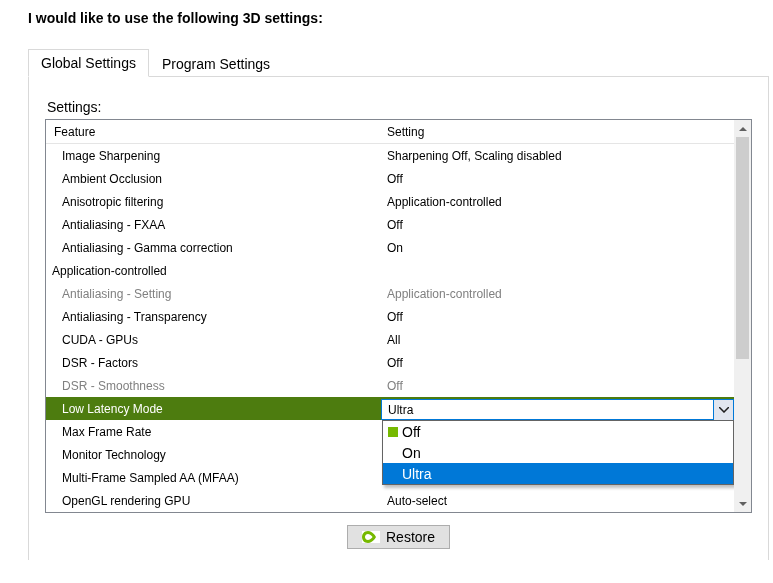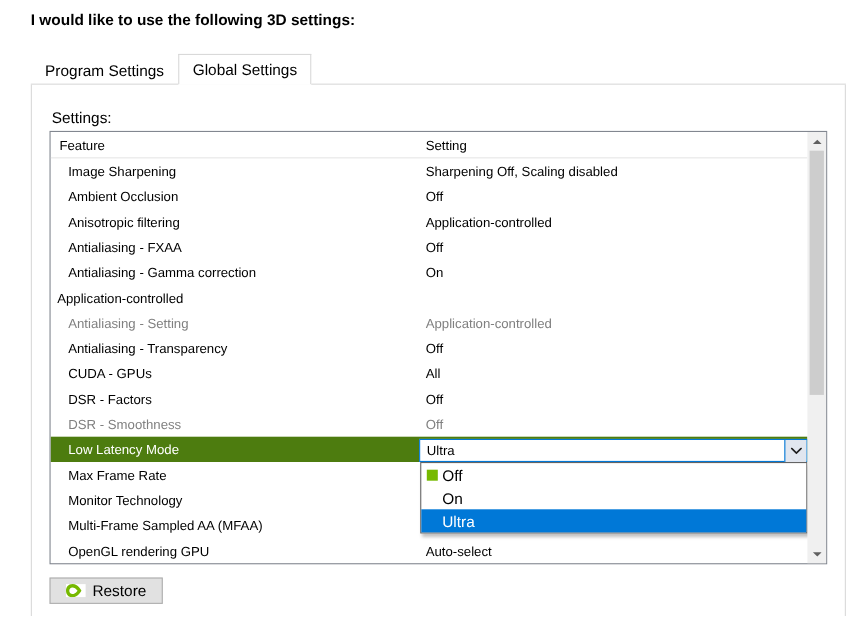--- a/index.html
+++ b/index.html
@@ -165,21 +165,21 @@
     position: absolute;
     left: 2px; right: 2px;
     top: 0;
     height: 62%;
     background: #cdcdcd;
     border-radius: 0;
   }
   
   .restore-row {
     display: flex;
-    justify-content: flex-start;
+    justify-content: center;
     margin-top: 12px;
   }
   .restore-btn {
     display: flex;
     align-items: center;
     gap: 6px;
     border: 1px solid #adadad;
     background: #e1e1e1;
     padding: 3px 14px;
     font-size: 14px;
@@ -191,22 +191,22 @@
   }
 </style>
 </head>
 <body>
 
 <div class="frame">
 
   <p class="heading">I would like to use the following 3D settings:</p>
 
   <div class="tabs">
+    <div class="tab active">Global Settings</div>
     <div class="tab">Program Settings</div>
-    <div class="tab active">Global Settings</div>
   </div>
 
   <div class="panel">
 
     <div class="settings-label">Settings:</div>
 
     <div class="list-wrap">
       <div class="list">
         <div class="header-row">
           <div class="cell-feature">Feature</div>

